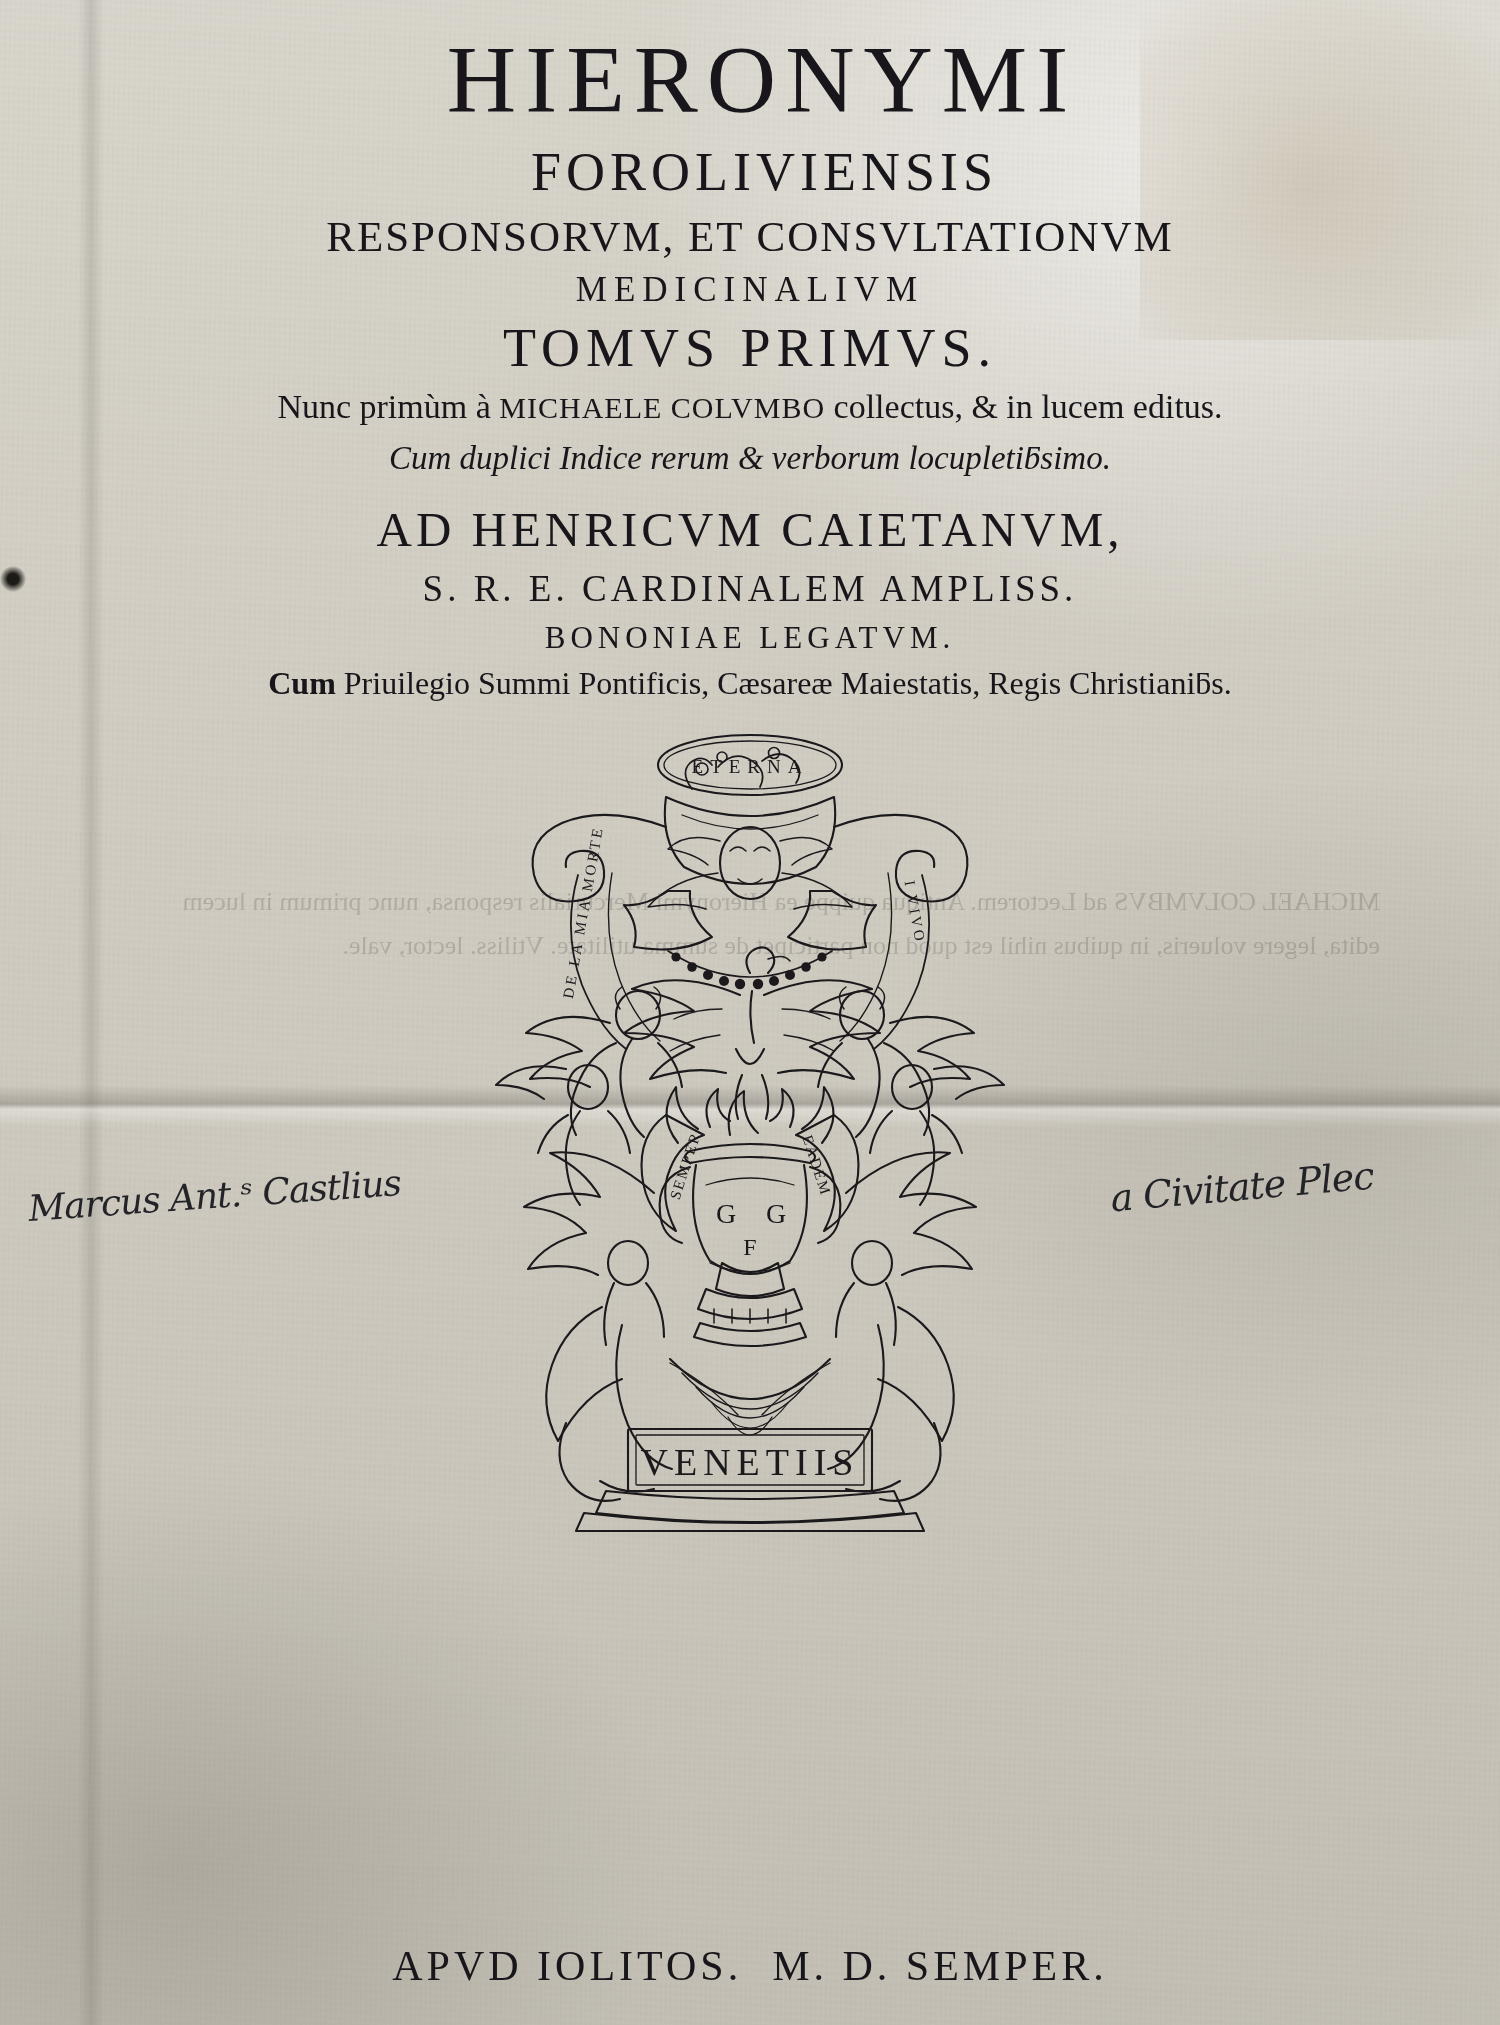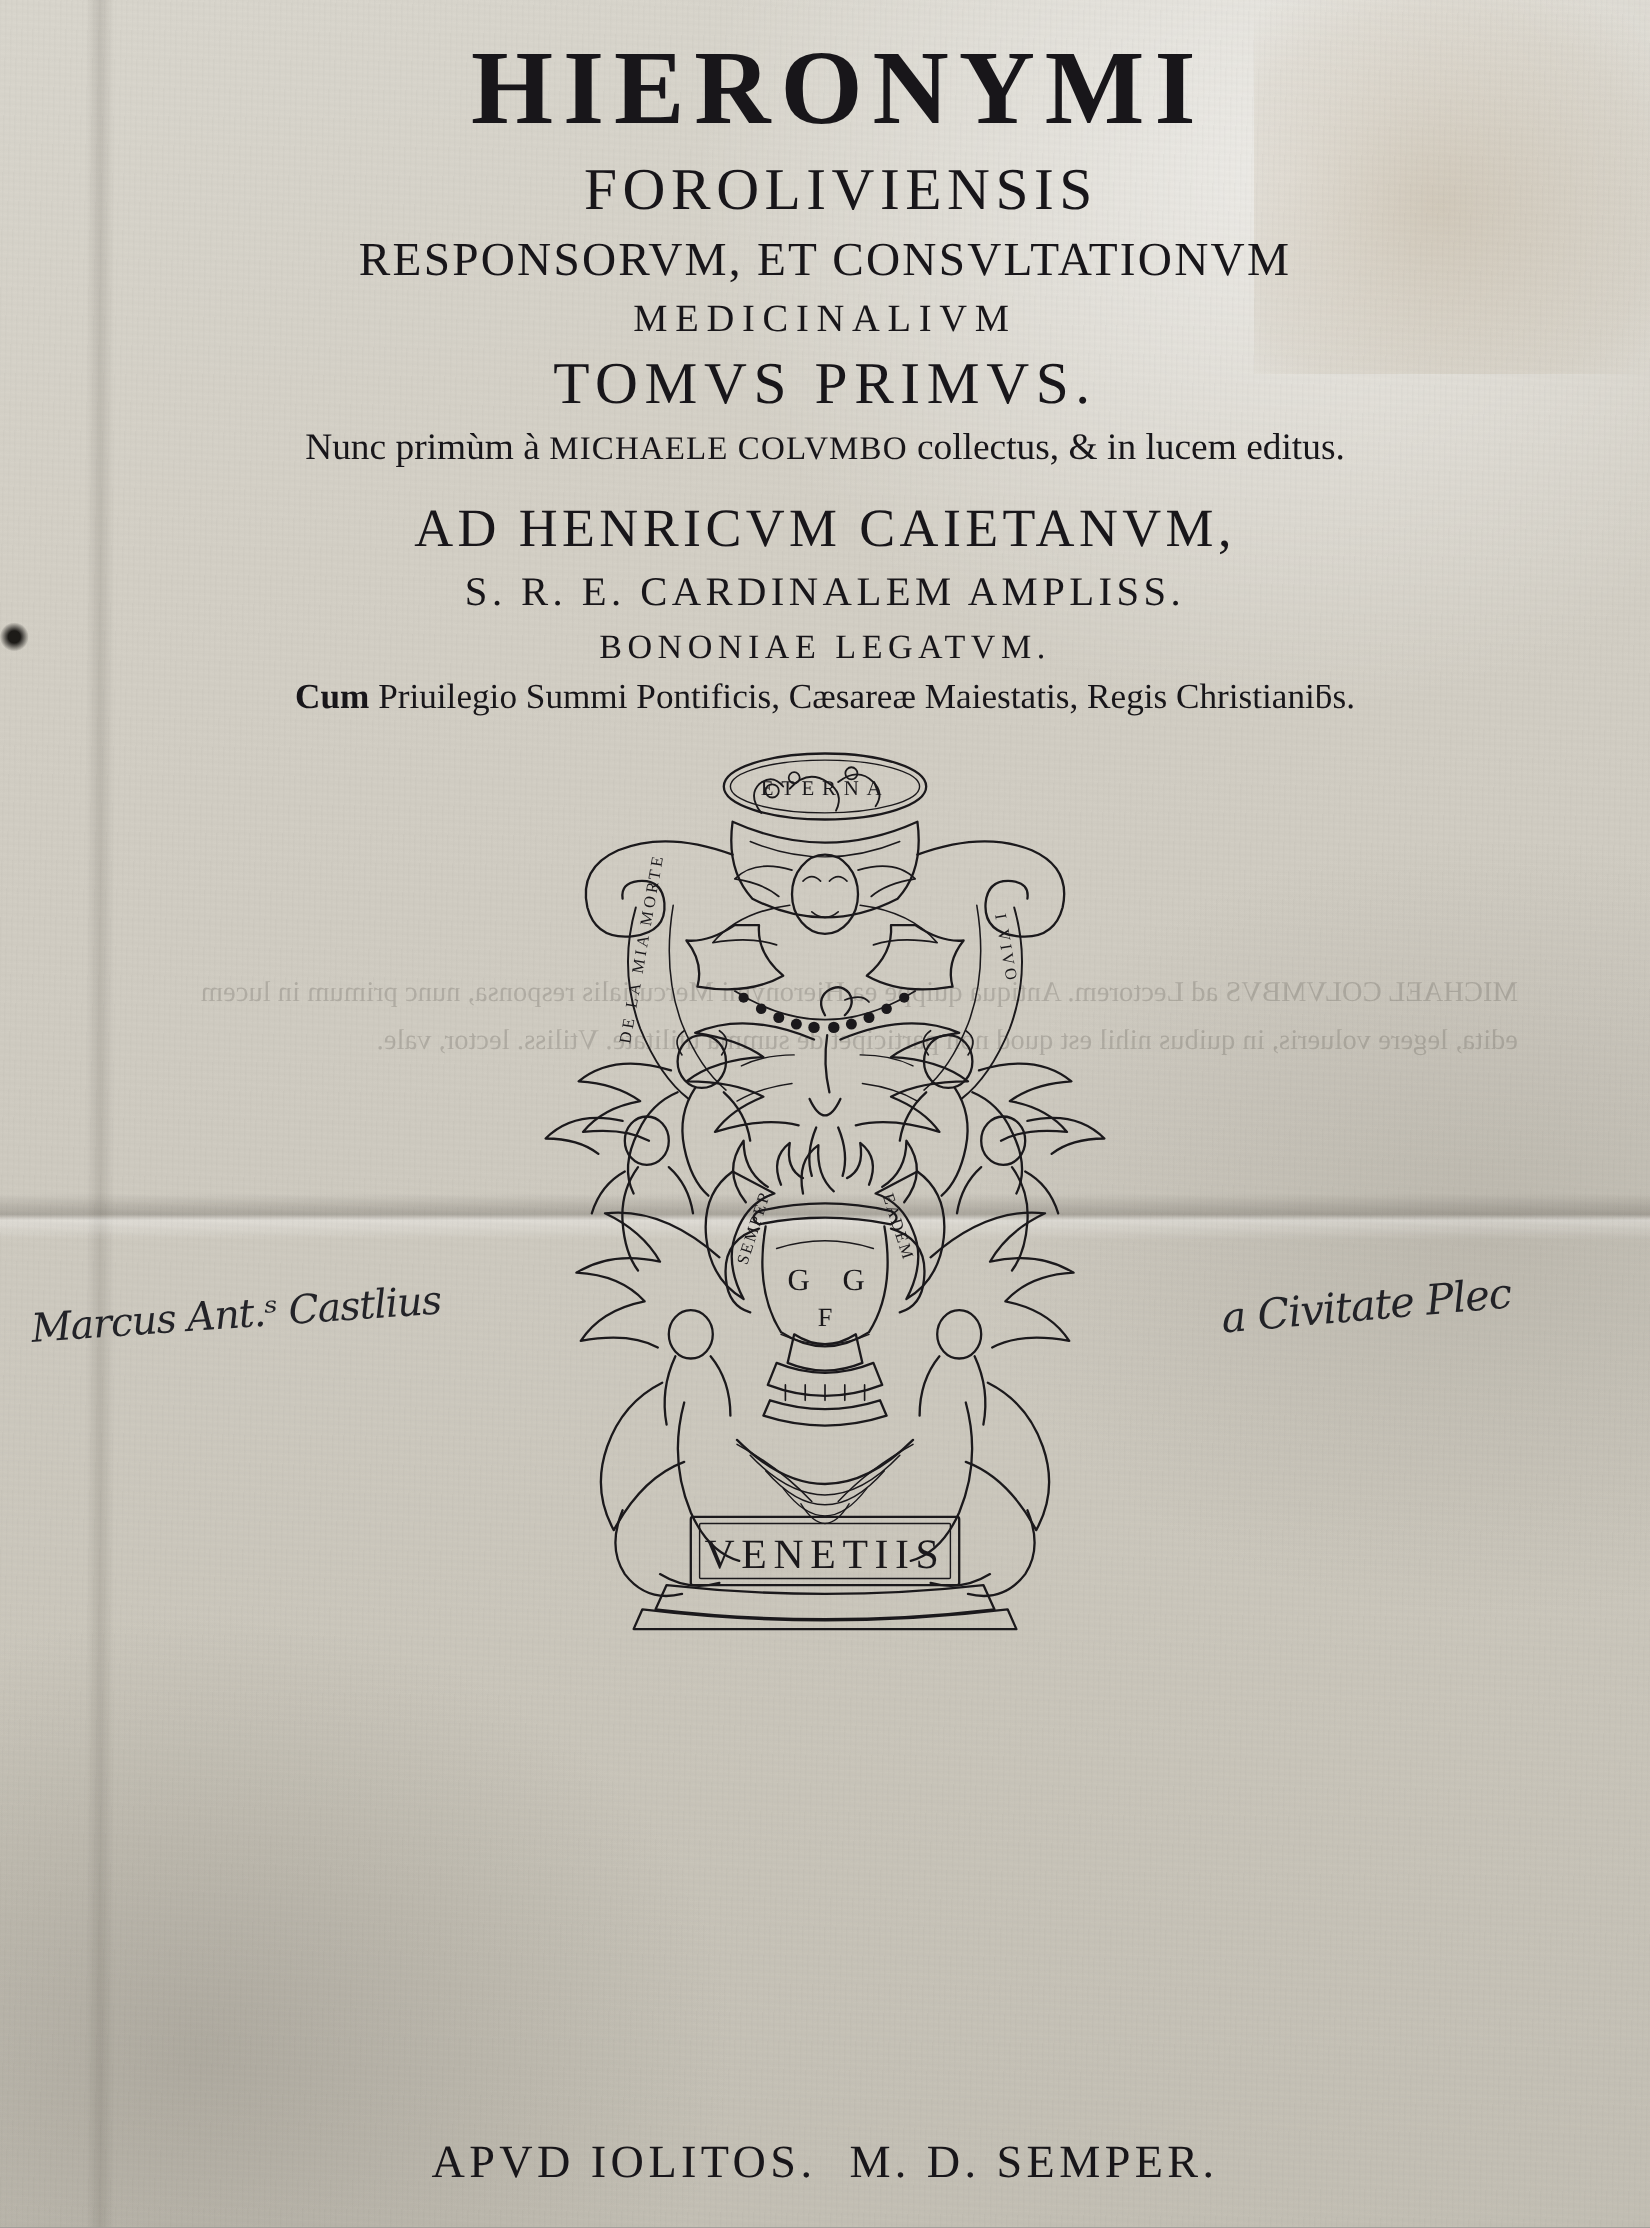--- a/index.html
+++ b/index.html
@@ -81,21 +81,21 @@
   .tl {
     display: block;
     text-align: center;
     white-space: nowrap;
     text-rendering: optimizeLegibility;
   }
   .l1 {
     font-size: 96px;
     letter-spacing: 9px;
     line-height: 112px;
-    font-weight: 700;
+    font-weight: 400;
     margin-left: 24px;
   }
   .l2 {
     font-size: 78px;
     letter-spacing: 7px;
     line-height: 94px;
   }
   .l3 {
     font-size: 54px;
     letter-spacing: 5px;
@@ -219,20 +219,21 @@
 
   <div class="title-block">
     <span class="tl l1">HIERONYMI</span>
     <span class="tl l3">FOROLIVIENSIS</span>
     <span class="tl l4">RESPONSORVM, ET CONSVLTATIONVM</span>
     <span class="tl l5">MEDICINALIVM</span>
     <span class="tl l6">TOMVS PRIMVS.</span>
 
     <div class="tl l7"><span>Nunc primùm à </span><span class="sc">MICHAELE COLVMBO</span><span> collectus, &amp; in lucem editus.</span></div>
 
+    <div class="tl l8">Cum duplici Indice rerum &amp; verborum locupletiƃsimo.</div>
 
     <div class="tl l9">AD HENRICVM CAIETANVM,</div>
     <div class="tl l10">S. R. E. CARDINALEM AMPLISS.</div>
     <div class="tl l11">BONONIAE LEGATVM.</div>
 
     <div class="tl l12"><b>Cum</b><span> Priuilegio Summi Pontificis, Cæsareæ Maiestatis, Regis Christianiƃs.</span></div>
   </div>
 
   <div class="device-wrap">
     <div class="device">

